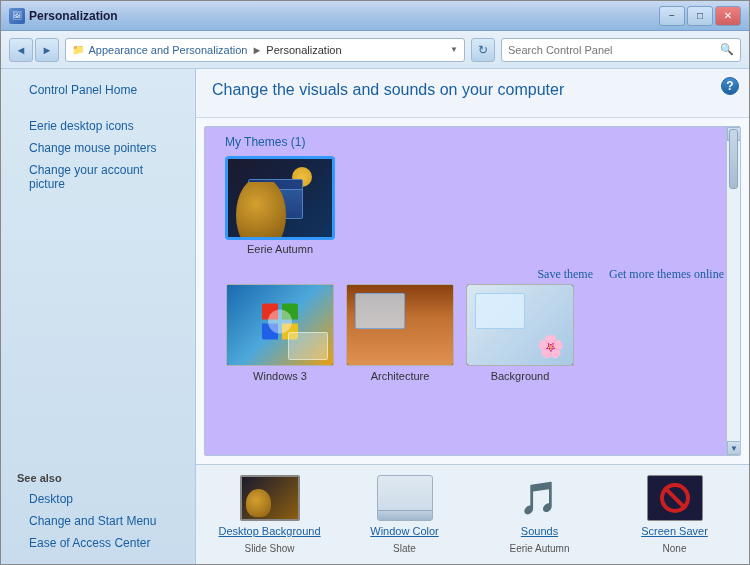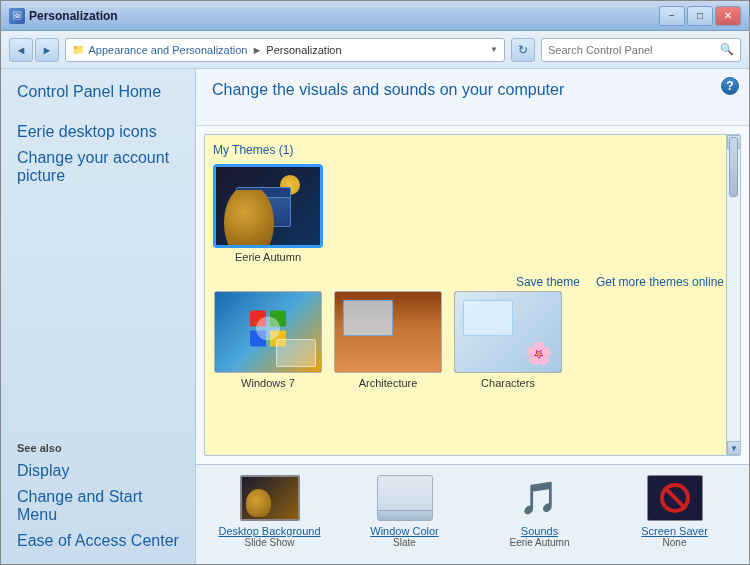--- a/index.html
+++ b/index.html
@@ -150,21 +150,21 @@
       background: linear-gradient(to bottom, #d8eaf8, #b8d2ec);
       cursor: pointer;
       display: flex;
       align-items: center;
       justify-content: center;
       font-size: 12px;
       color: #336699;
     }
 
     .search-bar {
-      width: 200px;
+      width: 240px;
       height: 24px;
       border: 1px solid #a0b8d0;
       border-radius: 3px;
       background: white;
       display: flex;
       align-items: center;
       padding: 0 6px;
     }
 
     .search-input {
@@ -196,22 +196,23 @@
       border-right: 1px solid #b0c8e0;
       padding: 10px 0;
       display: flex;
       flex-direction: column;
     }
 
     .sidebar-link {
       padding: 4px 16px;
       color: #1a5fa0;
       cursor: pointer;
-      font-size: 16px;
+      font-size: 12px;
       text-decoration: none;
+      margin-left: 12px;
     }
 
     .sidebar-section-title {
       padding: 14px 16px 4px 16px;
       font-size: 11px;
       color: #444;
       font-weight: bold;
     }
 
     .sidebar-spacer {
@@ -230,21 +231,21 @@
     .content-header {
       padding: 12px 16px 6px 16px;
       border-bottom: 1px solid #c8d8e8;
       background: #f0f5fb;
     }
 
     .content-title {
       font-size: 16px;
       color: #1a5fa0;
       font-weight: normal;
-      margin-bottom: 20px;
+      margin-bottom: 12px;
     }
 
     .content-description {
       font-size: 11px;
       color: #333;
     }
 
     .content-description span.bold {
       font-weight: bold;
     }
@@ -254,25 +255,26 @@
       flex: 1;
       padding: 8px;
       overflow: hidden;
       display: flex;
       flex-direction: column;
       position: relative;
     }
 
     .themes-scroll-area {
       border: 1px solid #b0c4d8;
-      background: #fef9c3;
+      background: #c4b5fd;
       flex: 1;
       overflow: hidden;
       position: relative;
       border-radius: 2px;
+      padding-left: 12px;
     }
 
     .themes-inner {
       padding: 8px;
       height: 100%;
       overflow-y: hidden;
     }
 
     .theme-section-label {
       font-size: 12px;
@@ -429,20 +431,21 @@
       background: rgba(220,240,255,0.8);
       border: 1px solid rgba(150,200,240,0.8);
       border-radius: 2px;
     }
 
     .save-theme-bar {
       display: flex;
       justify-content: flex-end;
       gap: 16px;
       padding: 2px 8px;
+      font-family: Liberation Serif, serif;
     }
 
     .save-theme-link {
       color: #1a5fa0;
       cursor: pointer;
       font-size: 12px;
       text-decoration: none;
     }
 
     
@@ -520,20 +523,21 @@
       text-align: center;
       text-decoration: underline;
       cursor: pointer;
       margin-top: 2px;
     }
 
     .bottom-sublabel {
       font-size: 10px;
       color: #555;
       text-align: center;
+      margin-top: 6px;
     }
 
     
     .db-icon {
       width: 60px;
       height: 46px;
       background: linear-gradient(135deg, #1a1a2e, #8b5e10);
       border: 2px solid #888;
       border-radius: 2px;
       position: relative;
@@ -682,26 +686,27 @@
       <span class="search-icon-btn">🔍</span>
     </div>
   </div>
 
   <div class="main-content">
 
     <div class="sidebar">
       <div class="sidebar-link">Control Panel Home</div>
       <br>
       <div class="sidebar-link">Eerie desktop icons</div>
+      <div class="sidebar-link">Change mouse pointers</div>
       <div class="sidebar-link">Change your account picture</div>
 
       <div class="sidebar-spacer"></div>
 
       <div class="sidebar-section-title">See also</div>
-      <div class="sidebar-link">Display</div>
+      <div class="sidebar-link">Desktop</div>
       <div class="sidebar-link">Change and Start Menu</div>
       <div class="sidebar-link">Ease of Access Center</div>
     </div>
 
     <div class="content-area" style="position:relative;">
 
       <div class="help-icon">?</div>
 
       <div class="content-header">
         <div class="content-title">Change the visuals and sounds on your computer</div>
@@ -742,40 +747,40 @@
                         <div class="win-flag-q1"></div>
                         <div class="win-flag-q2"></div>
                         <div class="win-flag-q3"></div>
                         <div class="win-flag-q4"></div>
                         <div class="win-flag-center"></div>
                       </div>
                     </div>
                     <div class="win7-dialog"></div>
                   </div>
                 </div>
-                <div class="theme-name">Windows 7</div>
+                <div class="theme-name">Windows 3</div>
               </div>
 
               <div class="theme-item">
                 <div class="theme-preview unselected">
                   <div class="arch-bg">
                     <div class="arch-dialog"></div>
                   </div>
                 </div>
                 <div class="theme-name">Architecture</div>
               </div>
 
               <div class="theme-item">
                 <div class="theme-preview unselected">
                   <div class="char-bg">
                     <div class="char-dialog"></div>
                     <div class="char-flowers">🌸</div>
                   </div>
                 </div>
-                <div class="theme-name">Characters</div>
+                <div class="theme-name">Background</div>
               </div>
             </div>
           </div>
 
           <div class="scroll-bar">
             <div class="scroll-arrow">▲</div>
             <div class="scroll-thumb"></div>
             <div class="scroll-arrow bottom">▼</div>
           </div>
         </div>

